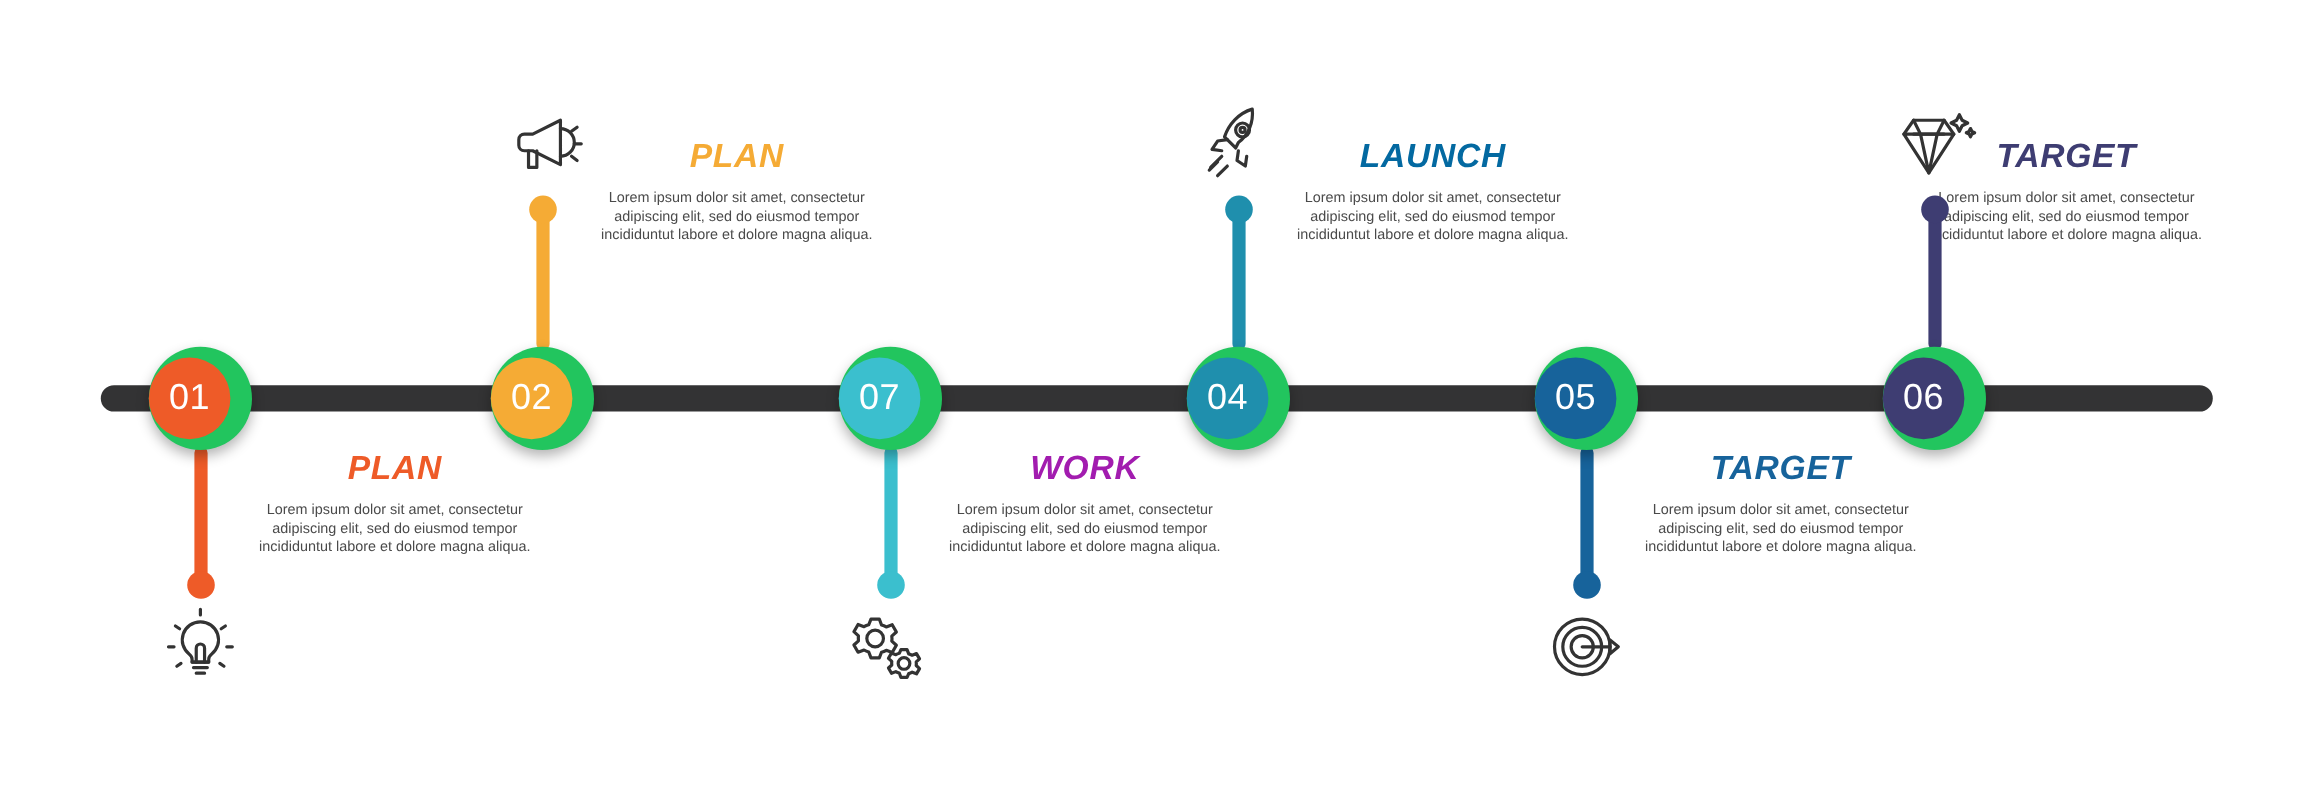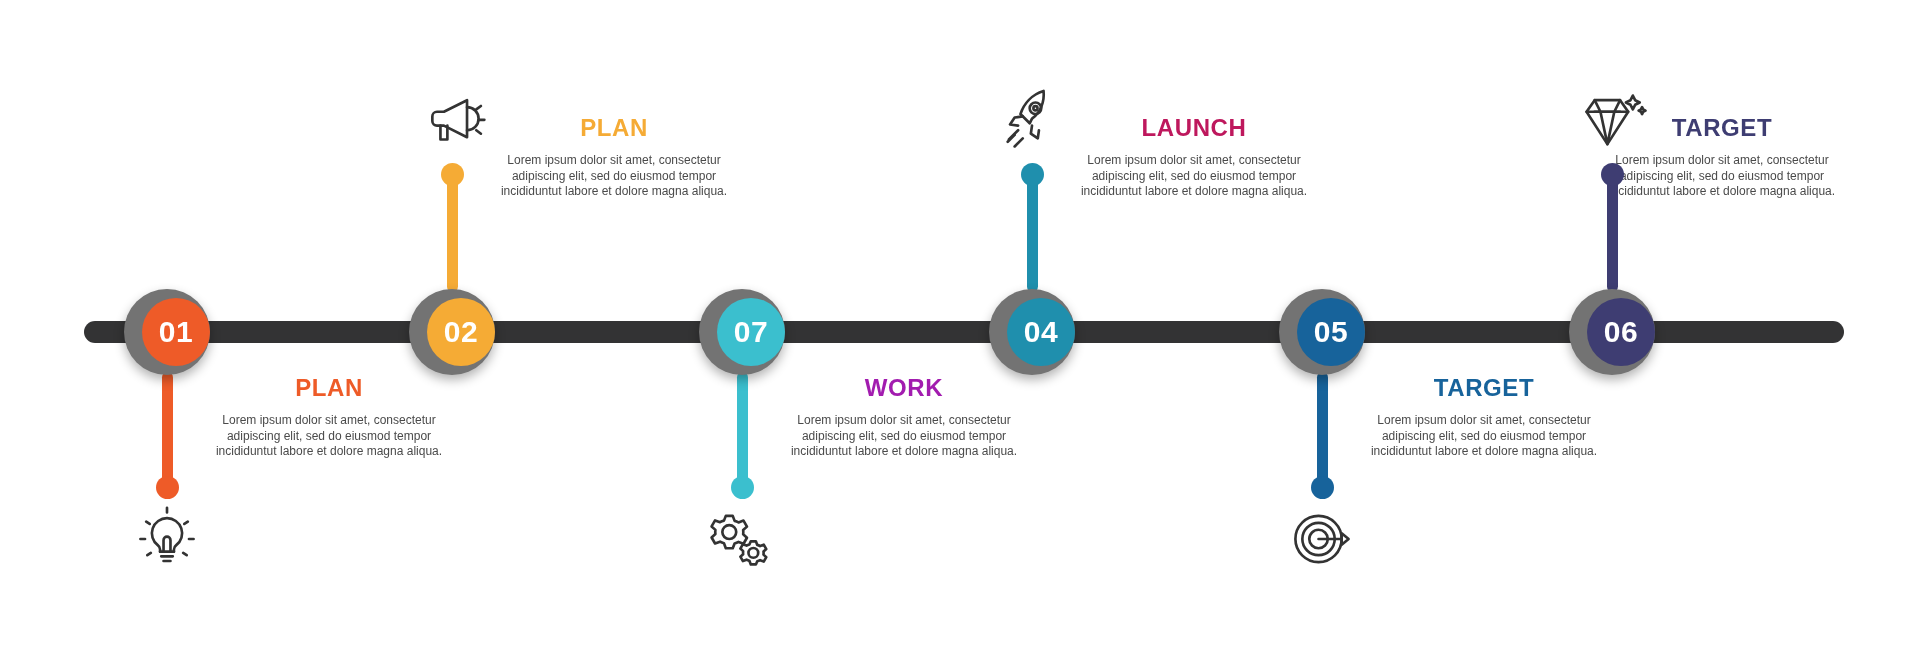--- a/index.html
+++ b/index.html
@@ -6,33 +6,33 @@
   body{width:1920px;height:669px;background:#fff;
        font-family:"Liberation Sans",sans-serif;overflow:hidden;}
   #stage{position:relative;width:1920px;height:669px;}
 
   
   .bar{position:absolute;left:84px;top:321px;width:1760px;height:22px;
        background:#333334;border-radius:11px;}
 
   
   .node{position:absolute;width:86px;height:86px;border-radius:50%;
-        background:#737373;box-shadow:0 5px 11px rgba(0,0,0,.30);
-        display:flex;align-items:center;justify-content:flex-end;z-index:5;font-weight:bold;}
+        background:#22c55e;box-shadow:0 5px 11px rgba(0,0,0,.30);
+        display:flex;align-items:center;justify-content:flex-start;z-index:5;}
   .disc{width:68px;height:68px;border-radius:50%;
         display:flex;align-items:center;justify-content:center;
         color:#fff;font-size:30px;letter-spacing:.5px;}
 
   
   .stem{position:absolute;width:11px;border-radius:6px;z-index:2;}
   .dot{position:absolute;width:23px;height:23px;border-radius:50%;z-index:3;}
 
   
   .block{position:absolute;width:264px;text-align:center;}
-  .head{font-size:24px;font-weight:bold;letter-spacing:.6px;margin:0 0 11px 0;}
+  .head{font-size:28px;font-weight:bold;letter-spacing:.6px;margin:0 0 11px 0;font-style:italic;}
   .body{font-size:12px;line-height:1.30;color:#4a4a4a;margin:0;}
 
   
   .icon{position:absolute;width:74px;height:74px;}
   .icon svg{width:100%;height:100%;display:block;}
 </style>
 </head>
 <body>
 
 <div id="stage">
@@ -88,21 +88,21 @@
           <path d="M44 34l1.2 3.1a9 9 0 0 1 2.5 1l3.1-1.2 2.2 3.8-2.4 2.2a9 9 0 0 1 0 2.6l2.4 2.2-2.2 3.8-3.1-1.2a9 9 0 0 1-2.5 1L44 54l-4.4 0-1.2-3.1a9 9 0 0 1-2.5-1l-3.1 1.2-2.2-3.8 2.4-2.2a9 9 0 0 1 0-2.6l-2.4-2.2 2.2-3.8 3.1 1.2a9 9 0 0 1 2.5-1L39.6 34z"></path>
           <circle cx="41.8" cy="44" r="4.2"></circle>
         </svg>
       </div>
       <div class="stem" style="left: 1026.5px; top: 174px; height: 118px; background: rgb(31, 143, 173);"></div>
       <div class="dot" style="left: 1020.5px; top: 163px; background: rgb(31, 143, 173);"></div>
       <div class="node" style="left: 989px; top: 289px;">
         <div class="disc" style="background: rgb(31, 143, 173);">04</div>
       </div>
       <div class="block" style="left: 1062px; top: 114px;">
-        <p class="head" style="color: #be185d;">LAUNCH</p>
+        <p class="head" style="color: #0369a1;">LAUNCH</p>
         <p class="body">Lorem ipsum dolor sit amet, consectetur adipiscing elit, sed do eiusmod tempor incididuntut labore et dolore magna aliqua.</p>
       </div>
       <div class="icon" style="left: 995px; top: 84px;">
         <svg viewBox="0 0 64 64" fill="none" stroke="#333" stroke-width="2.3" stroke-linecap="round" stroke-linejoin="round">
           <path d="M30 34L22 26c3-9 10-17 20-20 1 10-3 19-10 24l-2 4z"></path>
           <path d="M24 28l-7 1-4 6 7 1M32 36l-1 7 6 4 1-7"></path>
           <circle cx="35" cy="21" r="5"></circle>
           <circle cx="35" cy="21" r="1.8"></circle>
           <path d="M20 40l-8 8M17 44l-6 6M24 47l-7 7"></path>
         </svg>

